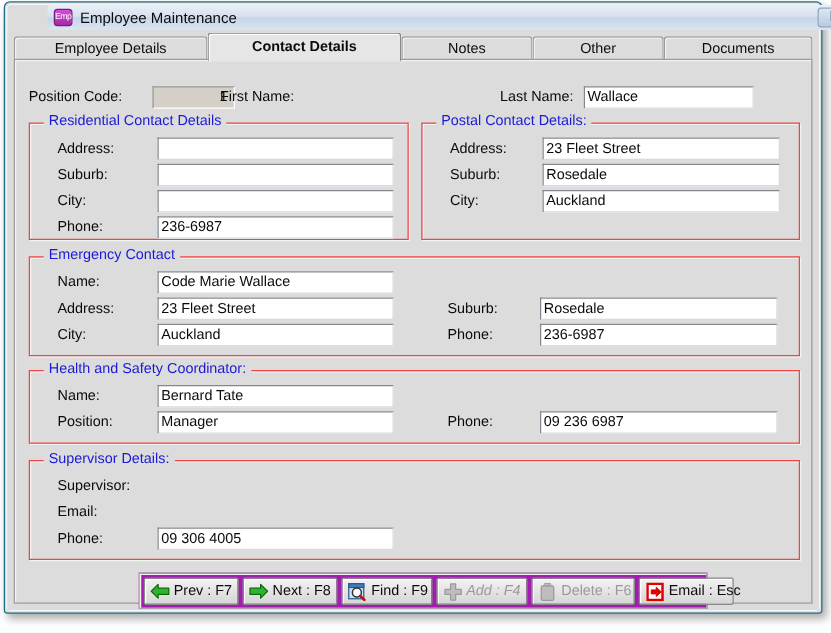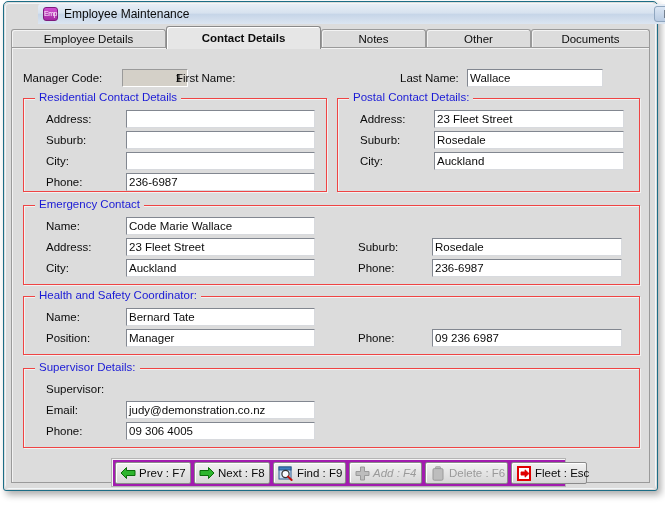--- a/index.html
+++ b/index.html
@@ -226,21 +226,21 @@
         <div class="tab" style="left:415px;width:105px;">
           <span>Other</span>
         </div>
         <div class="tab" style="left:520px;width:119px;">
           <span>Documents</span>
         </div>
       </div>
 
       <div class="tabpage">
 
-        <div class="lbl" style="left:11px;top:24px;">Manager Code:</div>
+        <div class="lbl" style="left:11px;top:24px;">Position Code:</div>
         <div class="fld readonly" style="left:110px;top:21px;width:66px;">1</div>
 
         <div class="lbl" style="left:164px;top:24px;">First Name:</div>
 
         <div class="lbl" style="left:388px;top:24px;">Last Name:</div>
         <div class="fld" style="left:455px;top:21px;width:136px;">Wallace</div>
 
         <div class="group" style="left:11px;top:50px;width:304px;height:94px;">
           <div class="group-title">Residential Contact Details</div>
 
@@ -301,21 +301,20 @@
           <div class="lbl" style="left:334px;top:35px;">Phone:</div>
           <div class="fld" style="left:408px;top:32px;width:190px;">09 236 6987</div>
         </div>
 
         <div class="group" style="left:11px;top:320px;width:617px;height:80px;">
           <div class="group-title">Supervisor Details:</div>
 
           <div class="lbl" style="left:22px;top:14px;">Supervisor:</div>
 
           <div class="lbl" style="left:22px;top:35px;">Email:</div>
-          <div class="fld" style="left:102px;top:32px;width:189px;">judy@demonstration.co.nz</div>
 
           <div class="lbl" style="left:22px;top:56px;">Phone:</div>
           <div class="fld" style="left:102px;top:53px;width:189px;">09 306 4005</div>
         </div>
 
         <div class="btnbar" style="left:99px;top:410px;width:455px;height:29px;">
 
           <div class="btn" style="left:3px;width:76px;">
             <span class="ico">
               <svg width="16" height="14" viewBox="0 0 16 14">
@@ -365,21 +364,21 @@
             <span class="txt">Delete : F6</span>
           </div>
 
           <div class="btn" style="left:399px;width:76px;">
             <span class="ico">
               <svg width="15" height="15" viewBox="0 0 15 15">
                 <rect x="1" y="1" width="12" height="13" fill="#ffffff" stroke="#e00000" stroke-width="2"></rect>
                 <polygon points="12,7.5 8,3.8 8,5.9 4,5.9 4,9.1 8,9.1 8,11.2" fill="#e00000" stroke="#e00000" stroke-width="0.8" stroke-linejoin="round"></polygon>
               </svg>
             </span>
-            <span class="txt">Fleet : Esc</span>
+            <span class="txt">Email : Esc</span>
           </div>
 
         </div>
 
       </div>
     </div>
   </div>
 </div>
 
 </body></html>

